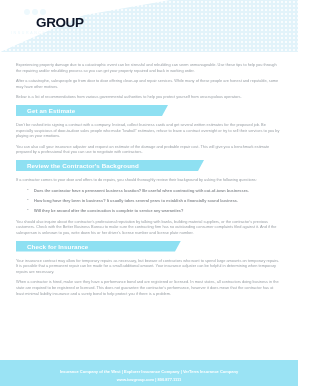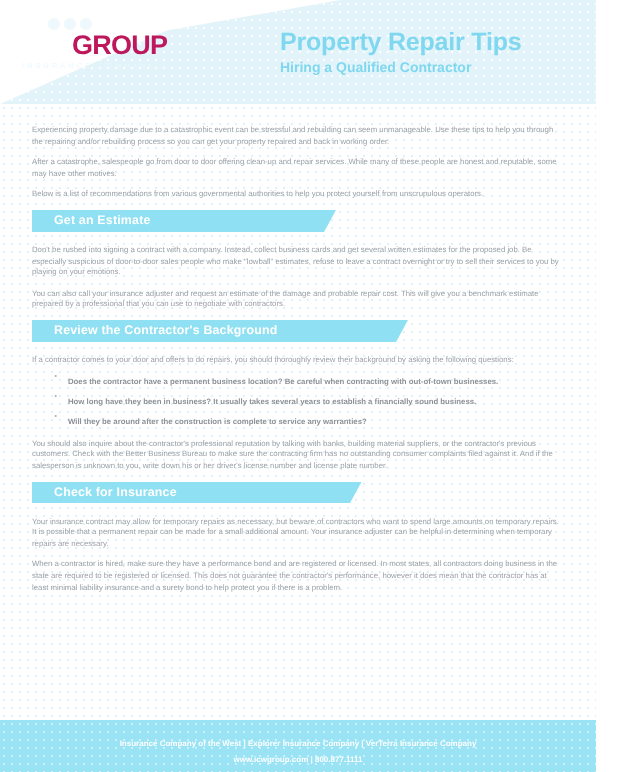--- a/index.html
+++ b/index.html
@@ -85,21 +85,21 @@
     background: #eef9fd;
   }
   .logo-word {
     font-size: 13.5px;
     font-weight: bold;
     letter-spacing: -0.4px;
     line-height: 13px;
     white-space: nowrap;
   }
   .logo-word .icw { color: #ffffff; }
-  .logo-word .grp { color: #be185d; }
+  .logo-word .grp { color: #0f172a; }
   .logo-sub {
     font-size: 3.6px;
     letter-spacing: 1.6px;
     color: #eaf7fc;
     margin-top: 2px;
     white-space: nowrap;
   }
 
   .header-titles {
     position: absolute;
@@ -241,24 +241,20 @@
       <i></i>
       <i></i>
       <i></i>
     </div>
     <div class="logo-word">
       <span class="icw">ICW</span><span class="grp">GROUP</span>
     </div>
     <div class="logo-sub">INSURANCE COMPANIES</div>
   </div>
 
-  <div class="header-titles">
-    <div class="doc-title">Property Repair Tips</div>
-    <div class="doc-subtitle">Hiring a Qualified Contractor</div>
-  </div>
 </div>
 
 <div class="content">
 
   <p class="para">Experiencing property damage due to a catastrophic event can be stressful and rebuilding can seem unmanageable. Use these tips to help you through the repairing and/or rebuilding process so you can get your property repaired and back in working order.</p>
   <p class="para">After a catastrophe, salespeople go from door to door offering clean-up and repair services. While many of these people are honest and reputable, some may have other motives.</p>
   <p class="para">Below is a list of recommendations from various governmental authorities to help you protect yourself from unscrupulous operators.</p>
 
   <div class="section-head">
     <div class="bar w1"></div>

